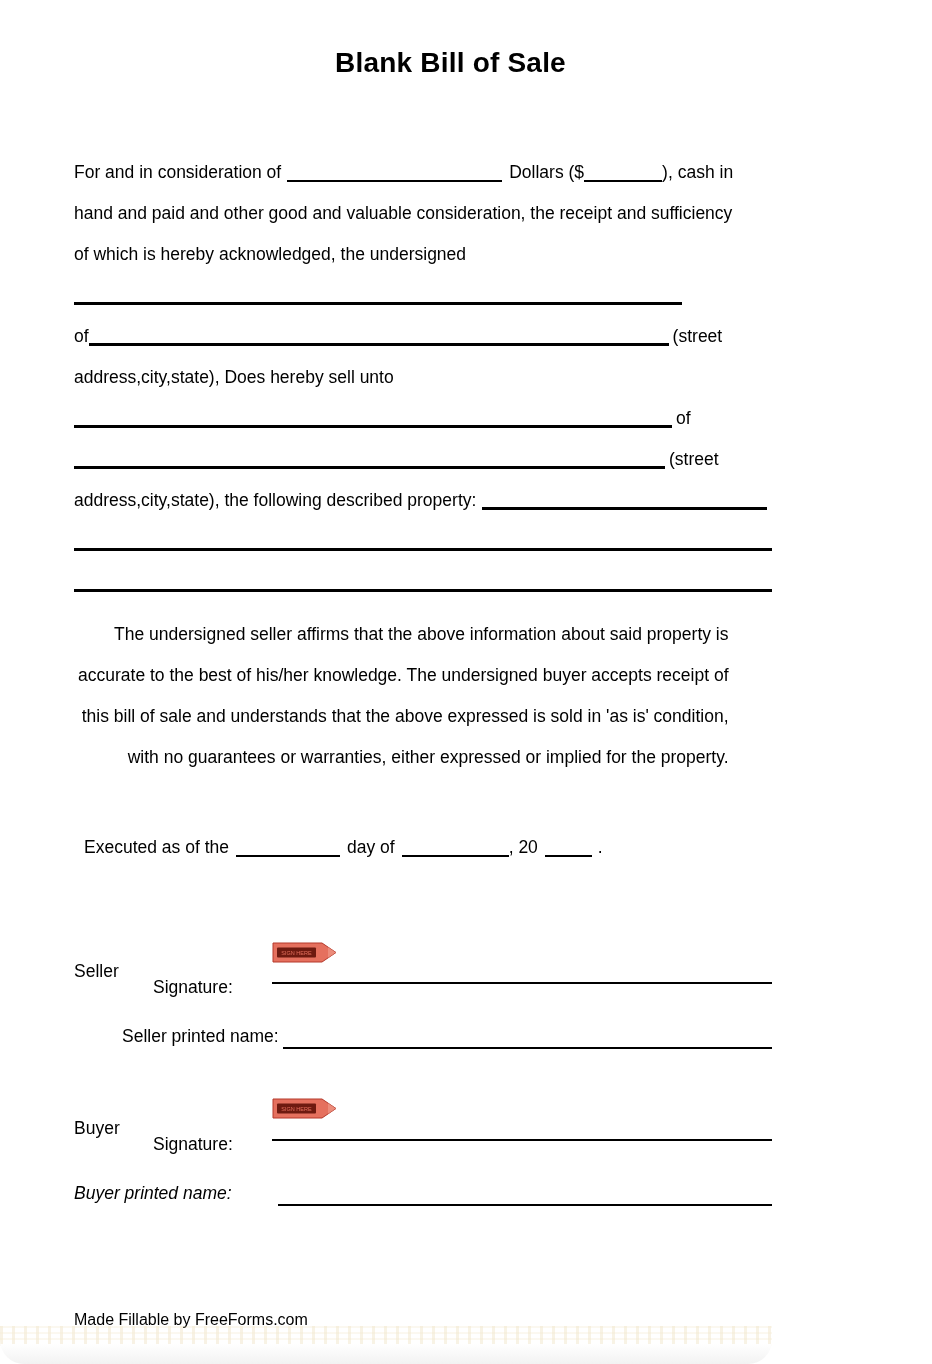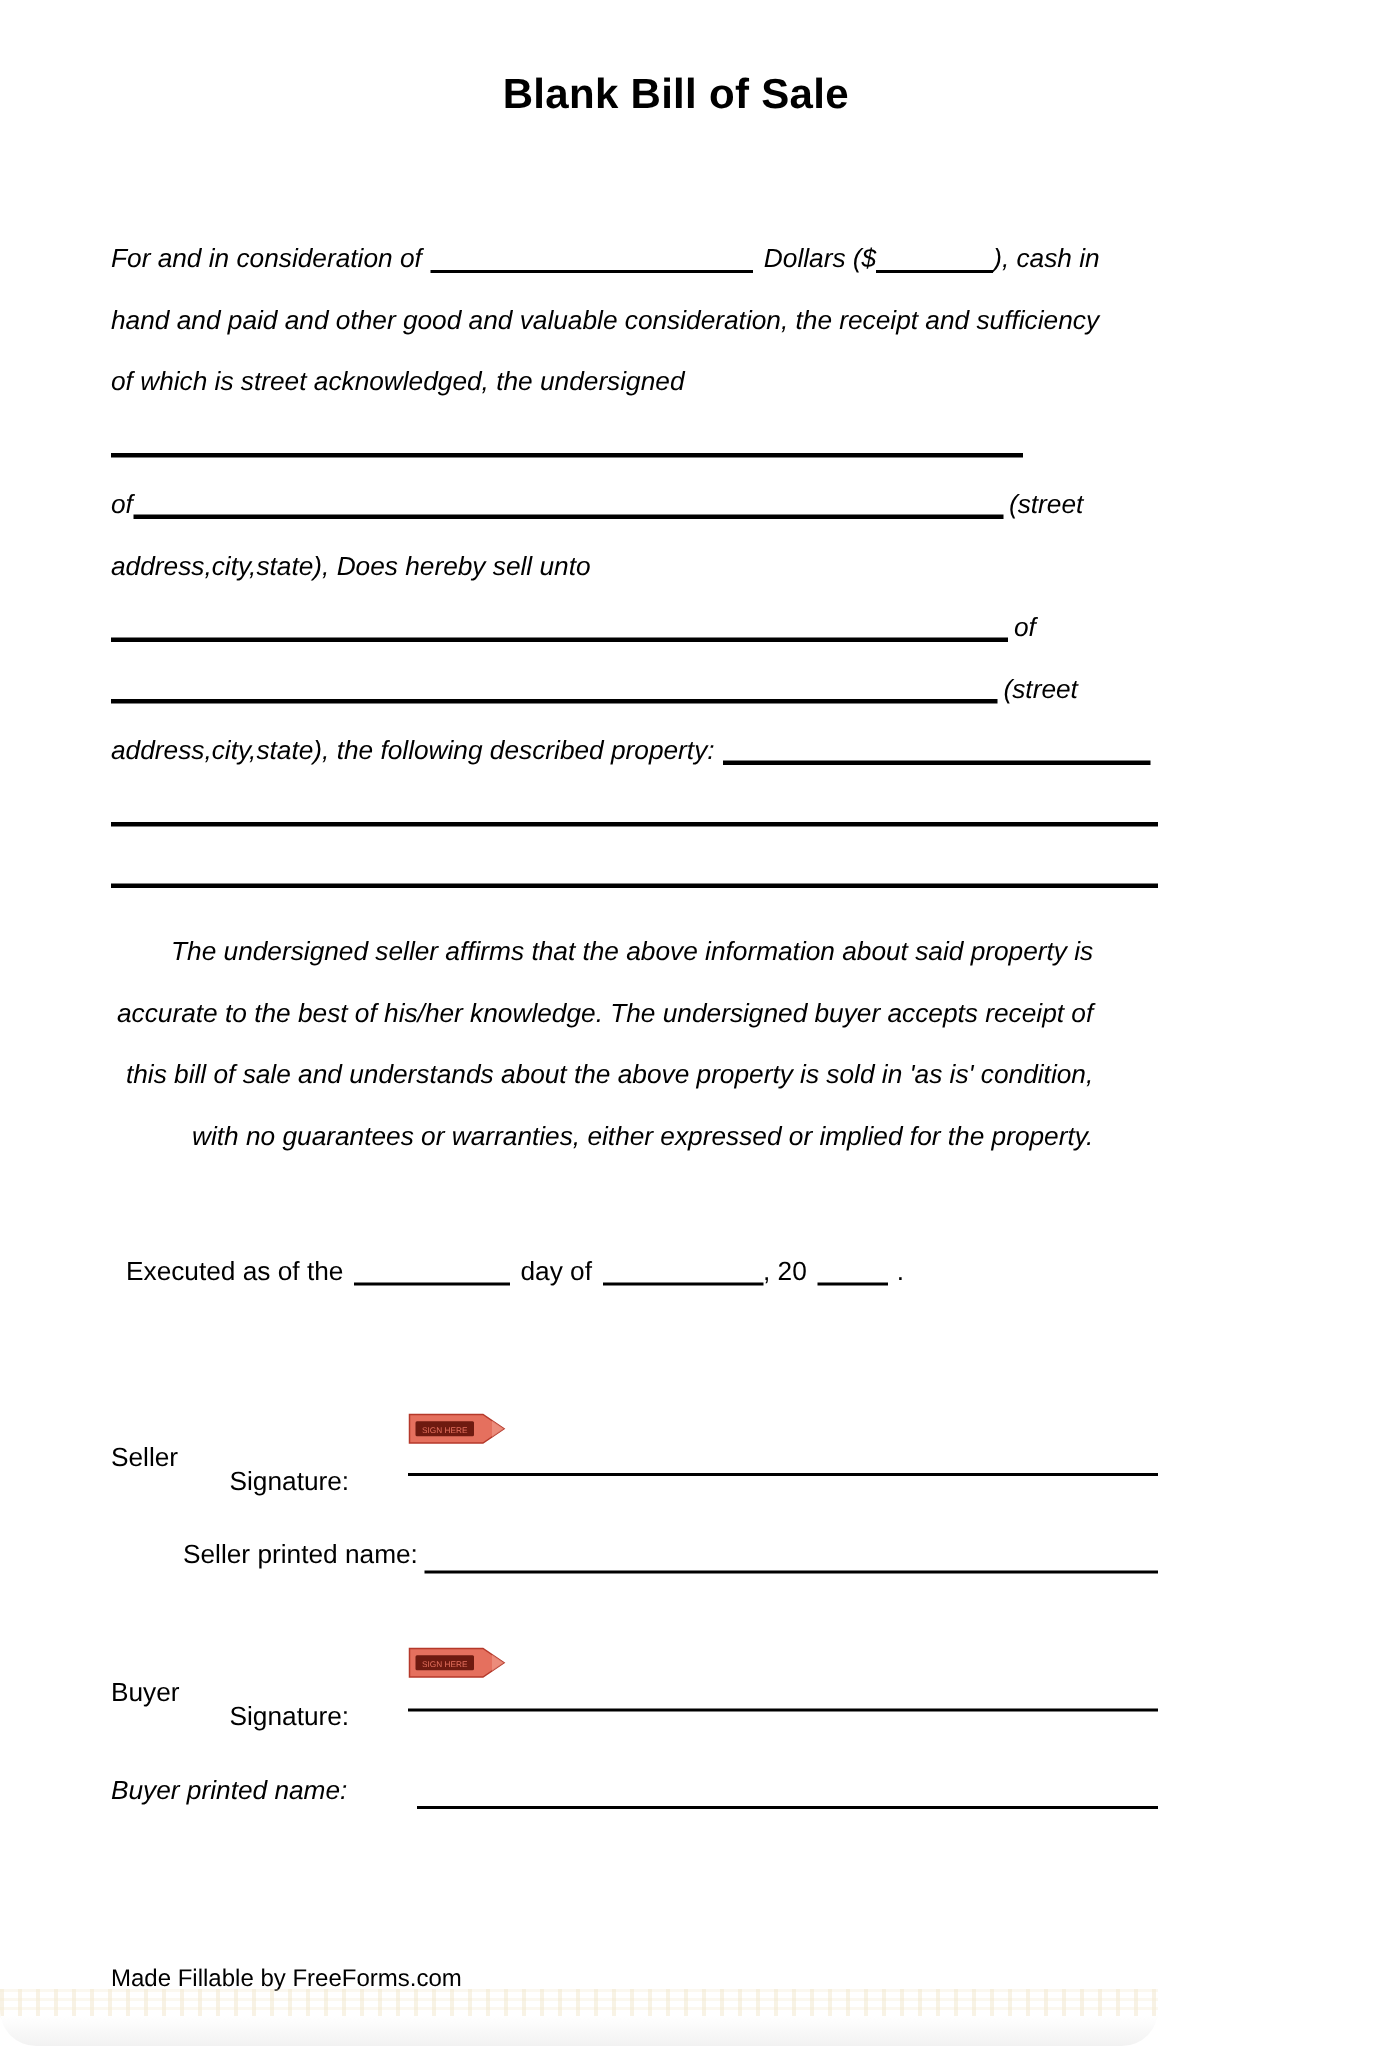--- a/index.html
+++ b/index.html
@@ -7,21 +7,21 @@
   #page{position:relative;width:772px;height:1364px;background:#ffffff;overflow:hidden;border-radius:24px;}
 
   .doc-title{position:absolute;left:74px;top:28px;width:753px;text-align:center;
     font-size:28px;font-weight:bold;letter-spacing:.2px;white-space:nowrap;}
 
   .textblock{position:absolute;font-size:17.5px;line-height:41px;white-space:nowrap;}
   #intro-block{left:74px;top:152px;}
   #affirm-block{left:78px;top:614px;text-align:right;}
   #executed-row{left:84px;top:827px;font-size:17.5px;line-height:41px;white-space:nowrap;position:absolute;}
 
-  .line{height:41px;font-style:italic;}
+  .line{height:41px;}
 
   .blank{display:inline-block;height:14px;border-bottom:2px solid #000;vertical-align:-4px;}
   .blank.thick{border-bottom-width:3px;}
   .w215{width:215px}.w78{width:78px}.w608{width:608px}.w580{width:580px}
   .w598{width:598px}.w591{width:591px}.w285{width:285px}.w753{width:753px}
   .w104{width:104px}.w107{width:107px}.w47{width:47px}
   .ml6{margin-left:6px}.ml7{margin-left:7px}.ml8{margin-left:4px}.mr7{margin-right:7px}
 
   .sig-label{position:absolute;font-size:17.5px;line-height:27px;white-space:nowrap;}
   .sig-word2{position:absolute;left:79px;top:16px;}
@@ -53,21 +53,21 @@
 
 <div id="page">
 
   <h1 class="doc-title">Blank Bill of Sale</h1>
 
   <div id="intro-block" class="textblock">
     <div class="line">
       <span>For and in consideration of</span><span class="blank w215 ml6 mr7"></span><span>Dollars ($</span><span class="blank w78"></span><span>), cash in</span>
     </div>
     <div class="line">hand and paid and other good and valuable consideration, the receipt and sufficiency</div>
-    <div class="line">of which is street acknowledged, the undersigned</div>
+    <div class="line">of which is hereby acknowledged, the undersigned</div>
     <div class="line">
       <span class="blank thick w608"></span>
     </div>
     <div class="line">
       <span>of</span><span class="blank thick w580"></span><span class="ml8">(street</span>
     </div>
     <div class="line">address,city,state), Does hereby sell unto</div>
     <div class="line">
       <span class="blank thick w598"></span><span class="ml8">of</span>
     </div>
@@ -81,21 +81,21 @@
       <span class="blank thick w753"></span>
     </div>
     <div class="line">
       <span class="blank thick w753"></span>
     </div>
   </div>
 
   <div id="affirm-block" class="textblock">
     <div class="line">The undersigned seller affirms that the above information about said property is</div>
     <div class="line">accurate to the best of his/her knowledge. The undersigned buyer accepts receipt of</div>
-    <div class="line">this bill of sale and understands about the above property is sold in 'as is' condition,</div>
+    <div class="line">this bill of sale and understands that the above expressed is sold in 'as is' condition,</div>
     <div class="line">with no guarantees or warranties, either expressed or implied for the property.</div>
   </div>
 
   <div id="executed-row">
     <span>Executed as of the</span><span class="blank w104 ml7 mr7"></span><span>day of</span><span class="blank w107 ml7"></span><span>, 20</span><span class="blank w47 ml7"></span><span class="ml6">.</span>
   </div>
 
   <svg id="seller-stamp" class="stamp" viewBox="0 0 66 23">
     <polygon points="1,2 50,2 64,11.5 50,21 1,21" fill="#E5705E" stroke="#B5392B" stroke-width="1"></polygon>
     <polygon points="56,6 64,11.5 56,17" fill="#F2A494" opacity="0.55"></polygon>

